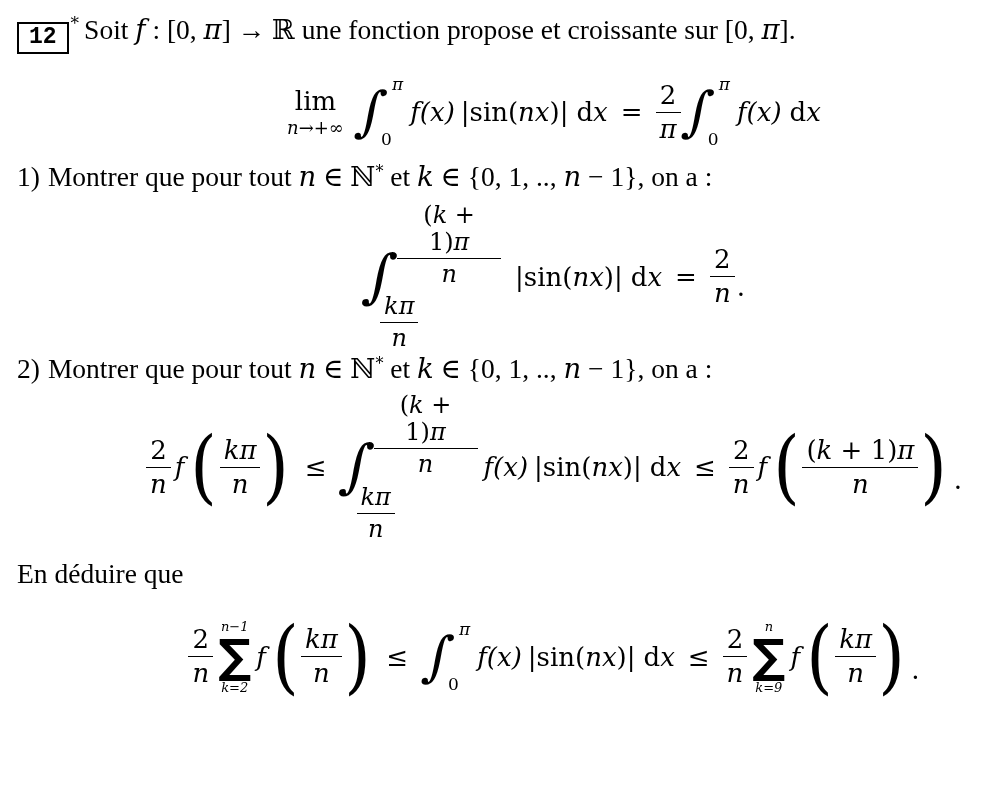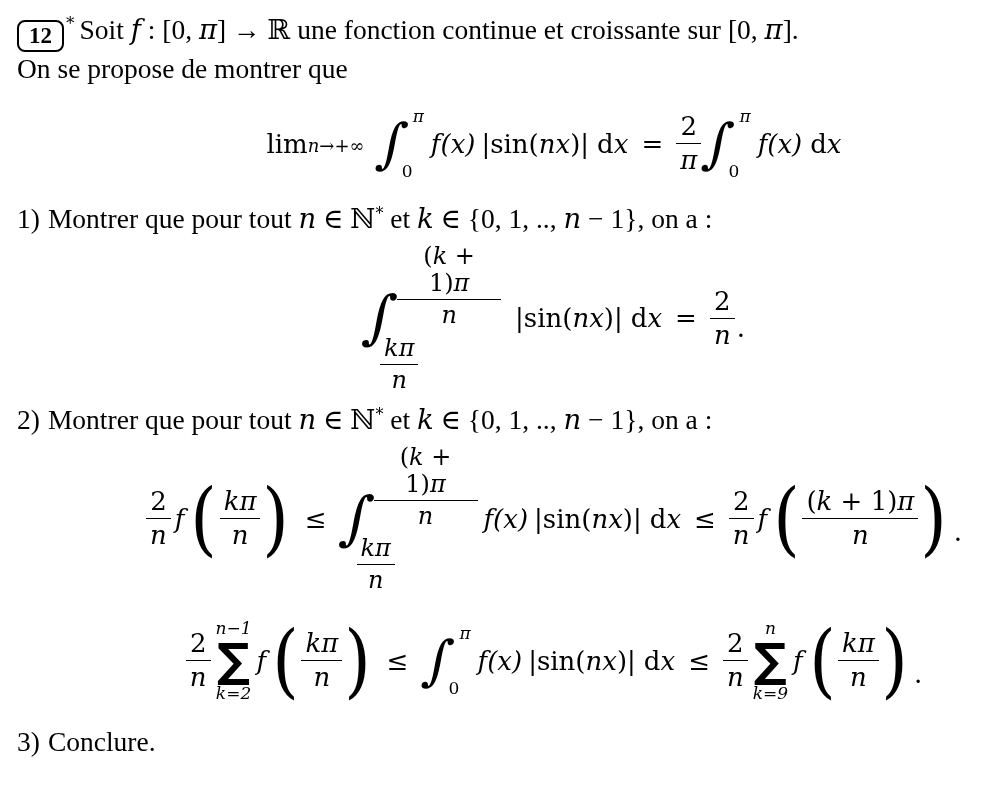--- a/index.html
+++ b/index.html
@@ -7,47 +7,47 @@
   body{width:1007px;height:806px;background:#ffffff;color:#000;
        font-family:"Liberation Serif","DejaVu Serif",serif;overflow:hidden}
   .page{padding:13px 16px 0 17px}
 
   
   .tline{font-size:27.5px;line-height:1.22;white-space:nowrap}
   .mi{font-family:"DejaVu Serif",serif;font-style:italic}
   sup.star{font-size:17px;vertical-align:10px;margin:0 5px 0 2px;font-family:"DejaVu Serif",serif}
   sup.nstar{font-size:16px;vertical-align:9px;font-family:"DejaVu Serif",serif}
   .exbox{display:inline-flex;align-items:center;justify-content:center;
-         border:2.6px solid #000;border-radius:8px;padding:1px 10px 2px;
-         font-family:Liberation Serif, serif;font-weight:bold;
+         border:2.6px solid #000;border-radius:0;padding:1px 10px 2px;
+         font-family:Liberation Mono, monospace;font-weight:bold;
          font-size:23px;line-height:1.1;vertical-align:-4px}
   .qlabel{margin-right:8px}
 
   
   .disp{display:flex;justify-content:center;align-items:center;
         font-size:26px;font-family:"DejaVu Serif","DejaVu Sans",serif;padding-left:100px}
   .disp1{margin-top:10px;height:96px}
   .disp2{margin-top:8px;height:150px}
   .disp3{margin-top:6px;height:152px}
   .disp4{margin-top:8px;height:116px}
-  .q1line{margin-top:10px}
-  .q2line{margin-top:10px}
+  .q1line{}
+  .q2line{}
   .dedline{margin-top:14px}
   .q3line{margin-top:6px}
 
   .g4{margin-left:4px}.g6{margin-left:6px}.g8{margin-left:8px}
   .rel{margin:0 13px}
 
   
   .frac{display:inline-flex;flex-direction:column;align-items:stretch;vertical-align:middle}
   .frac .num,.frac .den{display:block;text-align:center;padding:0 4px;line-height:1.12}
   .frac .fbar{height:0;border-top:1.9px solid #000;margin:2px 0}
 
   
-  .lim{display:inline-flex;flex-direction:row;align-items:center;margin-right:10px}
+  .lim{display:inline-flex;flex-direction:column;align-items:center;margin-right:10px}
   .lim .lt{line-height:1}
   .lim .ls{font-size:18px;line-height:1;margin-top:5px}
 
   
   .intsm{display:inline-flex;align-items:center;margin:0 3px}
   .ig{font-size:54px;line-height:1;display:inline-block;transform:skewX(-9deg)}
   .ibs{display:inline-flex;flex-direction:column;justify-content:space-between;
        align-items:flex-start;height:74px;font-size:17px;line-height:1;margin-left:-1px}
   .ibs .up{margin-left:8px;margin-top:1px}
   .ibs .lo{margin-left:-3px;margin-bottom:1px}
@@ -55,41 +55,40 @@
   
   .bint{position:relative;display:inline-block;width:136px;height:150px;margin:0 6px 0 2px}
   .bint .bg{position:absolute;left:0;top:50%;transform:translateY(-52%) skewX(-9deg);
             font-size:58px;line-height:1}
   .bint .frac{font-size:24px}
   .bint .bup{position:absolute;left:32px;top:0}
   .bint .blo{position:absolute;left:15px;bottom:0}
 
   
   .sumop{display:inline-flex;flex-direction:column;align-items:center;margin:0 5px;line-height:1}
-  .sumop .st,.sumop .sb{font-size:17px}
+  .sumop .st,.sumop .sb{font-size:13px}
   .sumop .sg{font-size:46px;font-family:"DejaVu Sans",sans-serif;font-weight:bold;
              line-height:.95;margin:2px 0}
 
   
   .bp{font-size:80px;line-height:1;display:inline-block;transform:scaleX(.85)}
 
   
   .edot{margin-top:26px;margin-left:4px}
   .edot2{margin-top:20px;margin-left:2px}
 </style>
 </head>
 <body>
 
 <div class="page">
 
   <div class="tline"><span class="exbox">
         <span>12</span>
-      </span><sup class="star">*</sup><span>Soit </span><span class="mi">f</span><span> : [0, </span><span class="mi">π</span><span>] → ℝ une fonction continue et croissante sur [0, </span><span class="mi">π</span><span>].</span></div>
-
-  <div class="tline">On se propose de montrer que</div>
+      </span><sup class="star">*</sup><span>Soit </span><span class="mi">f</span><span> : [0, </span><span class="mi">π</span><span>] → ℝ une fonction propose et croissante sur [0, </span><span class="mi">π</span><span>].</span></div>
+
 
   <div class="disp disp1">
     <span class="lim">
       <span class="lt">lim</span>
       <span class="ls mi">n→+∞</span>
     </span>
     <span class="intsm">
       <span class="ig">∫</span>
       <span class="ibs">
           <span class="up mi">π</span>
@@ -196,20 +195,21 @@
     <span class="bp g4">(</span>
     <span class="frac">
       <span class="num"><span>(</span><span class="mi">k</span><span> + 1)</span><span class="mi">π</span></span>
       <span class="fbar"></span>
       <span class="den mi">n</span>
     </span>
     <span class="bp">)</span>
     <span class="edot">.</span>
   </div>
 
+  <div class="tline dedline">En déduire que</div>
 
   <div class="disp disp4">
     <span class="frac">
       <span class="num">2</span>
       <span class="fbar"></span>
       <span class="den mi">n</span>
     </span>
     <span class="sumop">
       <span class="st mi">n−1</span>
       <span class="sg">∑</span>
@@ -252,15 +252,14 @@
     <span class="bp g4">(</span>
     <span class="frac">
       <span class="num mi">kπ</span>
       <span class="fbar"></span>
       <span class="den mi">n</span>
     </span>
     <span class="bp">)</span>
     <span class="edot">.</span>
   </div>
 
-  <div class="tline q3line"><span class="qlabel">3)</span><span>Conclure.</span></div>
 
 </div>
 
 </body></html>

